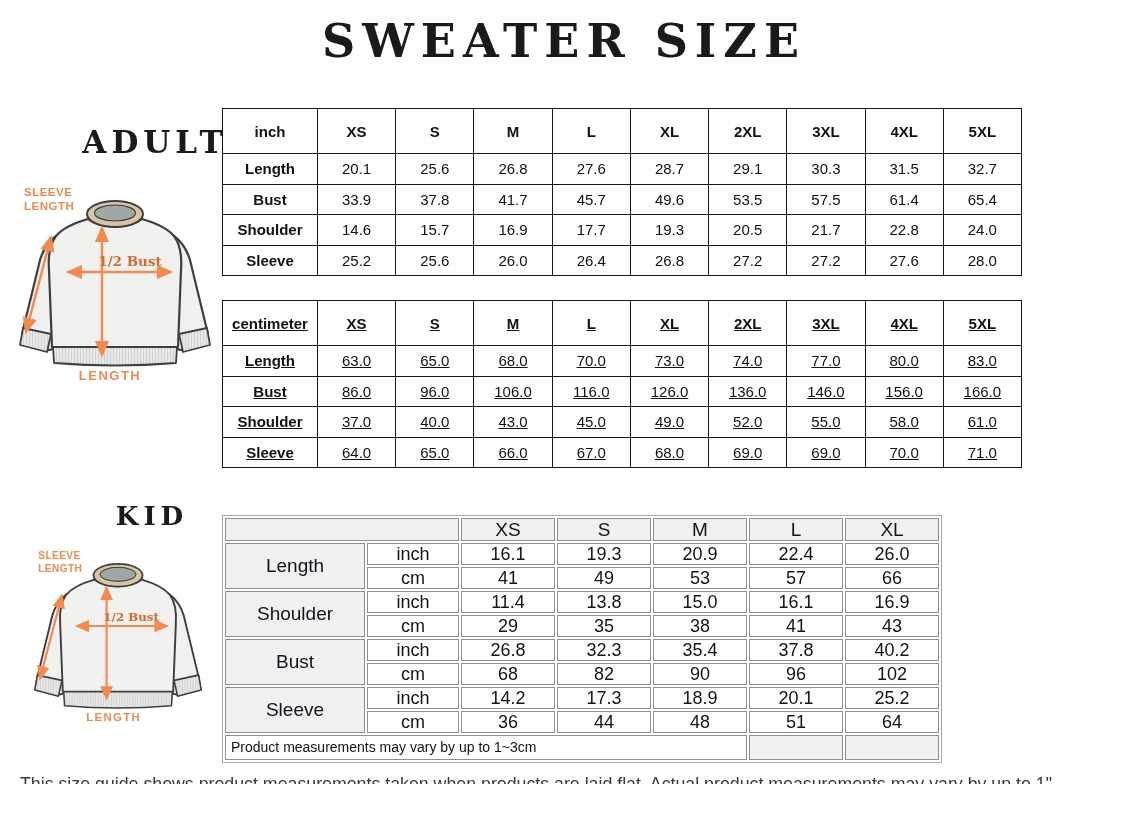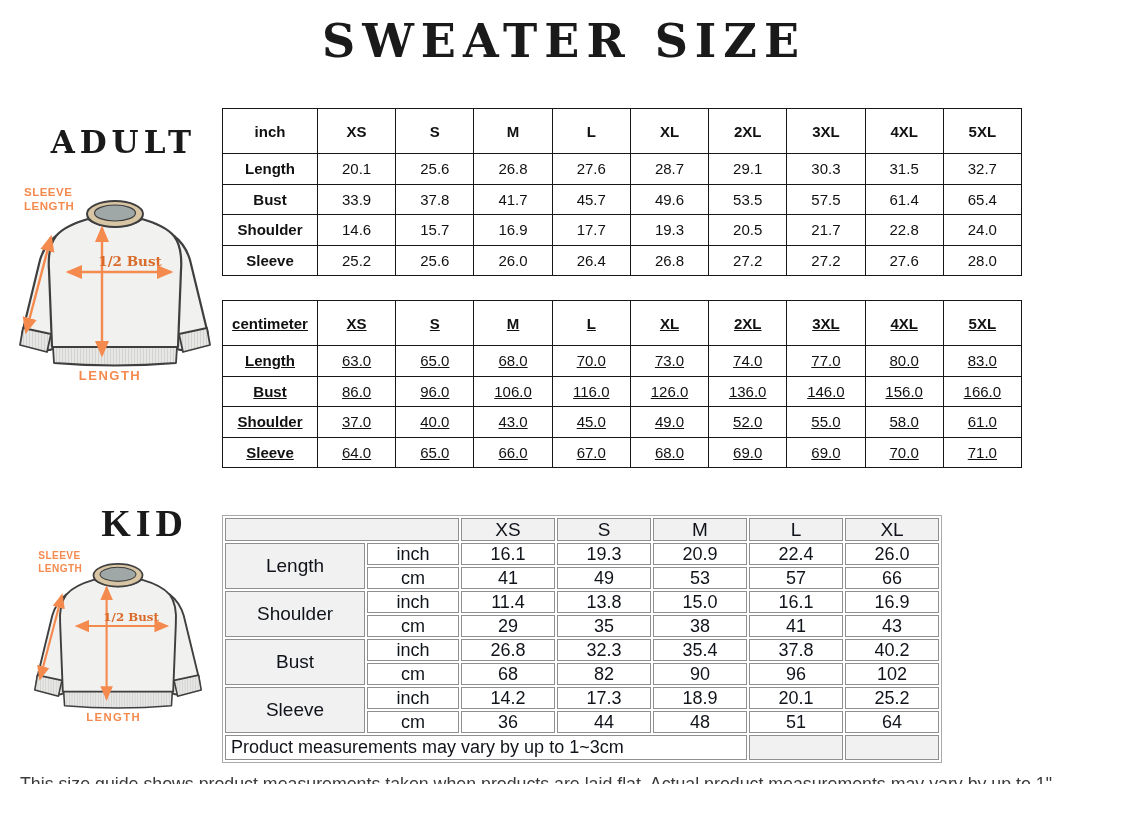--- a/index.html
+++ b/index.html
@@ -7,24 +7,24 @@
     position:relative; width:1128px; height:784px; background:#ffffff;
     font-family:"Liberation Sans", sans-serif; overflow:hidden; color:#111;
   }
   .title {
     position:absolute; top:14px; left:0; width:100%; text-align:center;
     font-family:"DejaVu Serif", serif; font-weight:bold; font-size:46px;
     letter-spacing:7px; color:#1a1a1a; white-space:nowrap;
   }
   .section-label {
     position:absolute; font-family:"DejaVu Serif", serif; font-weight:bold;
-    color:#1a1a1a; text-align:right; white-space:nowrap;
+    color:#1a1a1a; text-align:center; white-space:nowrap;margin-left:38px;
   }
   #adult-label { left:38px; top:124px; width:158px; font-size:31px; letter-spacing:5px; }
-  #kid-label   { left:40px; top:501px; width:148px; font-size:38px; letter-spacing:5px;font-family:Liberation Serif, serif; }
+  #kid-label   { left:40px; top:501px; width:148px; font-size:26px; letter-spacing:5px; }
 
   
   .adult-table {
     position:absolute; left:222px; width:800px; border-collapse:collapse;
     table-layout:fixed; font-size:15px; color:#111;
   }
   #adult-inch-table { top:108px; }
   #adult-cm-table   { top:300px;text-decoration:underline; }
   .adult-table th, .adult-table td {
     border:1.5px solid #161616; text-align:center; vertical-align:middle;
@@ -42,21 +42,21 @@
     background:#ffffff; font-size:18px; color:#10141a;
     border:1px solid #a9a9a9;
   }
   .kid-table th, .kid-table td {
     border:1px solid #8f8f8f; text-align:center; vertical-align:middle;
     padding:0; line-height:1.05; height:20px; background:#ffffff; font-weight:normal;
   }
   .kid-table .hdr  { background:#f1f1f1; font-size:19px; height:21px; }
   .kid-table .lbl  { background:#f1f1f1; font-size:19px; }
   .kid-table .unit { font-size:18px; }
-  .kid-table .footnote-cell { text-align:left; padding-left:5px; font-size:18px; height:23px; }
+  .kid-table .footnote-cell { text-align:left; padding-left:5px; font-size:14px; height:23px; }
   .kid-table .empty-cell { background:#f1f1f1; height:23px; }
 
   
   #adult-sweater { position:absolute; left:10px;  top:181px; width:210px; height:207px; }
   #kid-sweater   { position:absolute; left:26px;  top:546px; width:184px; height:182px; }
   .sweater-svg { display:block; width:100%; height:100%; }
 
   .note {
     position:absolute; left:20px; top:773px; font-size:18.5px; color:#3b3b3b;
     white-space:nowrap; transform:scaleX(0.96); transform-origin:left center;

